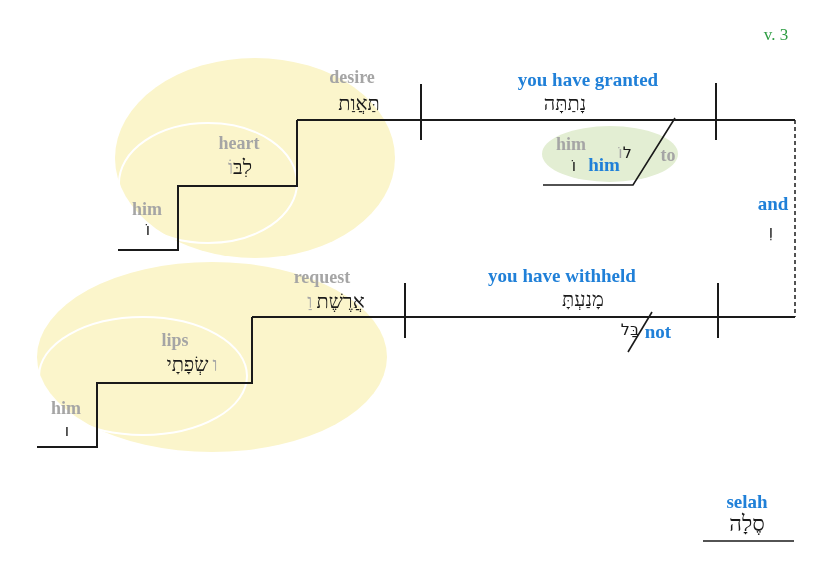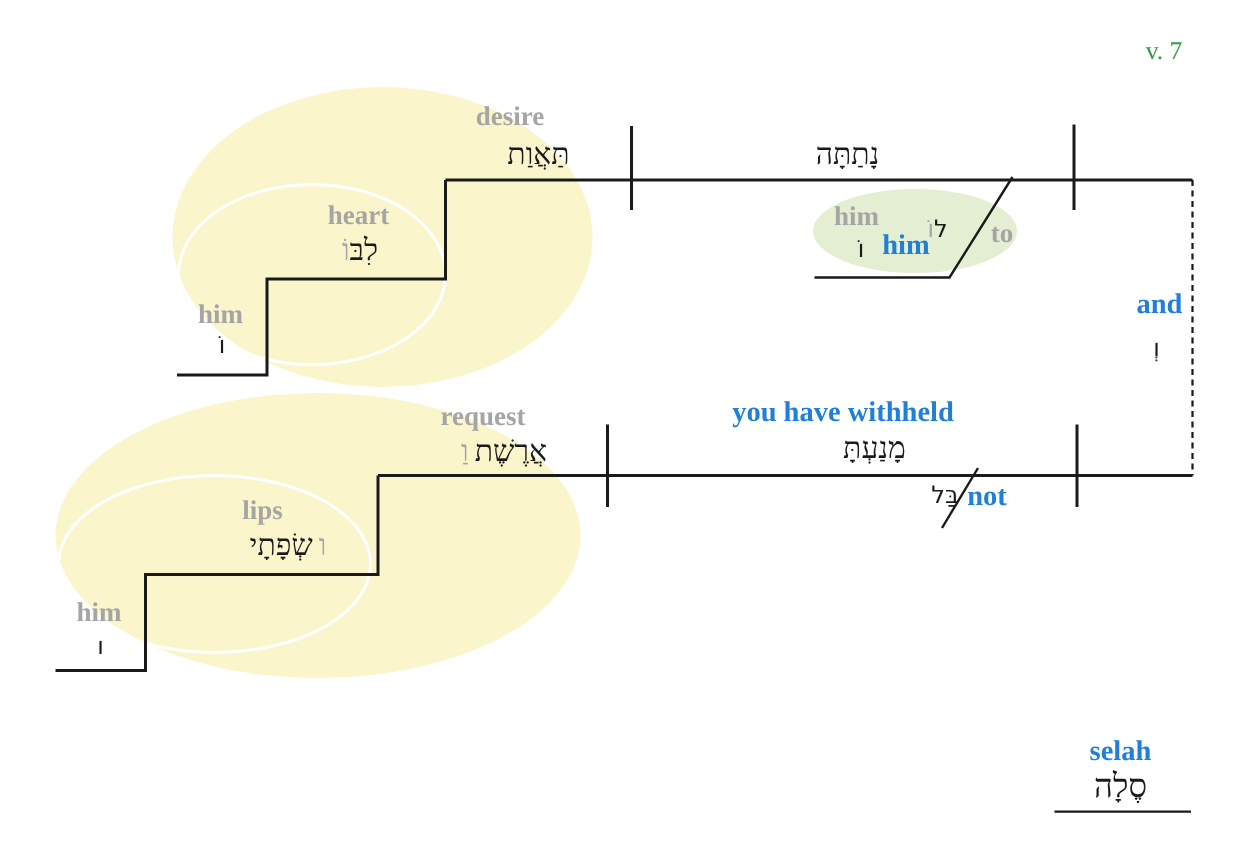--- a/index.html
+++ b/index.html
@@ -38,25 +38,26 @@
 
     <path d="M252,317 H795" stroke="#1a1a1a" stroke-width="2" fill="none"></path>
     <path d="M405,283 V338" stroke="#1a1a1a" stroke-width="2" fill="none"></path>
     <path d="M718,283 V338" stroke="#1a1a1a" stroke-width="2" fill="none"></path>
     <path d="M252,317 V383 H97 V447 H37" stroke="#1a1a1a" stroke-width="2" fill="none"></path>
     <path d="M652,312 L628,352" stroke="#1a1a1a" stroke-width="1.6" fill="none"></path>
 
     <path d="M703,541 H794" stroke="#1a1a1a" stroke-width="1.5" fill="none"></path>
   </svg>
 
-  <div class="lbl grn" style="left:776px;top:34px;">v. 7</div>
+  <div class="lbl grn" style="left:776px;top:34px;">v. 3</div>
 
-  <div class="lbl g" style="left:340px;top:77px;">desire</div>
+  <div class="lbl g" style="left:352px;top:77px;">desire</div>
   <div class="lbl he" style="left:359px;top:103px;" dir="rtl">תַּאֲוַת</div>
 
+  <div class="lbl b" style="left:588px;top:79px;">you have granted</div>
   <div class="lbl he" style="left:565px;top:103px;" dir="rtl">נָתַתָּה</div>
 
   <div class="lbl g" style="left:239px;top:143px;">heart</div>
   <div class="lbl he" style="left:240px;top:167px;" dir="rtl"><span>לִבּ</span><span class="gy">וֹ</span></div>
   <div class="lbl g" style="left:147px;top:209px;">him</div>
   <div class="lbl he-sm" style="left:148px;top:230px;" dir="rtl">וֹ</div>
 
   <div class="lbl g" style="left:571px;top:144px;">him</div>
   <div class="lbl he-sm" style="left:574px;top:166px;" dir="rtl">וֹ</div>
   <div class="lbl b" style="left:604px;top:164px;">him</div>

